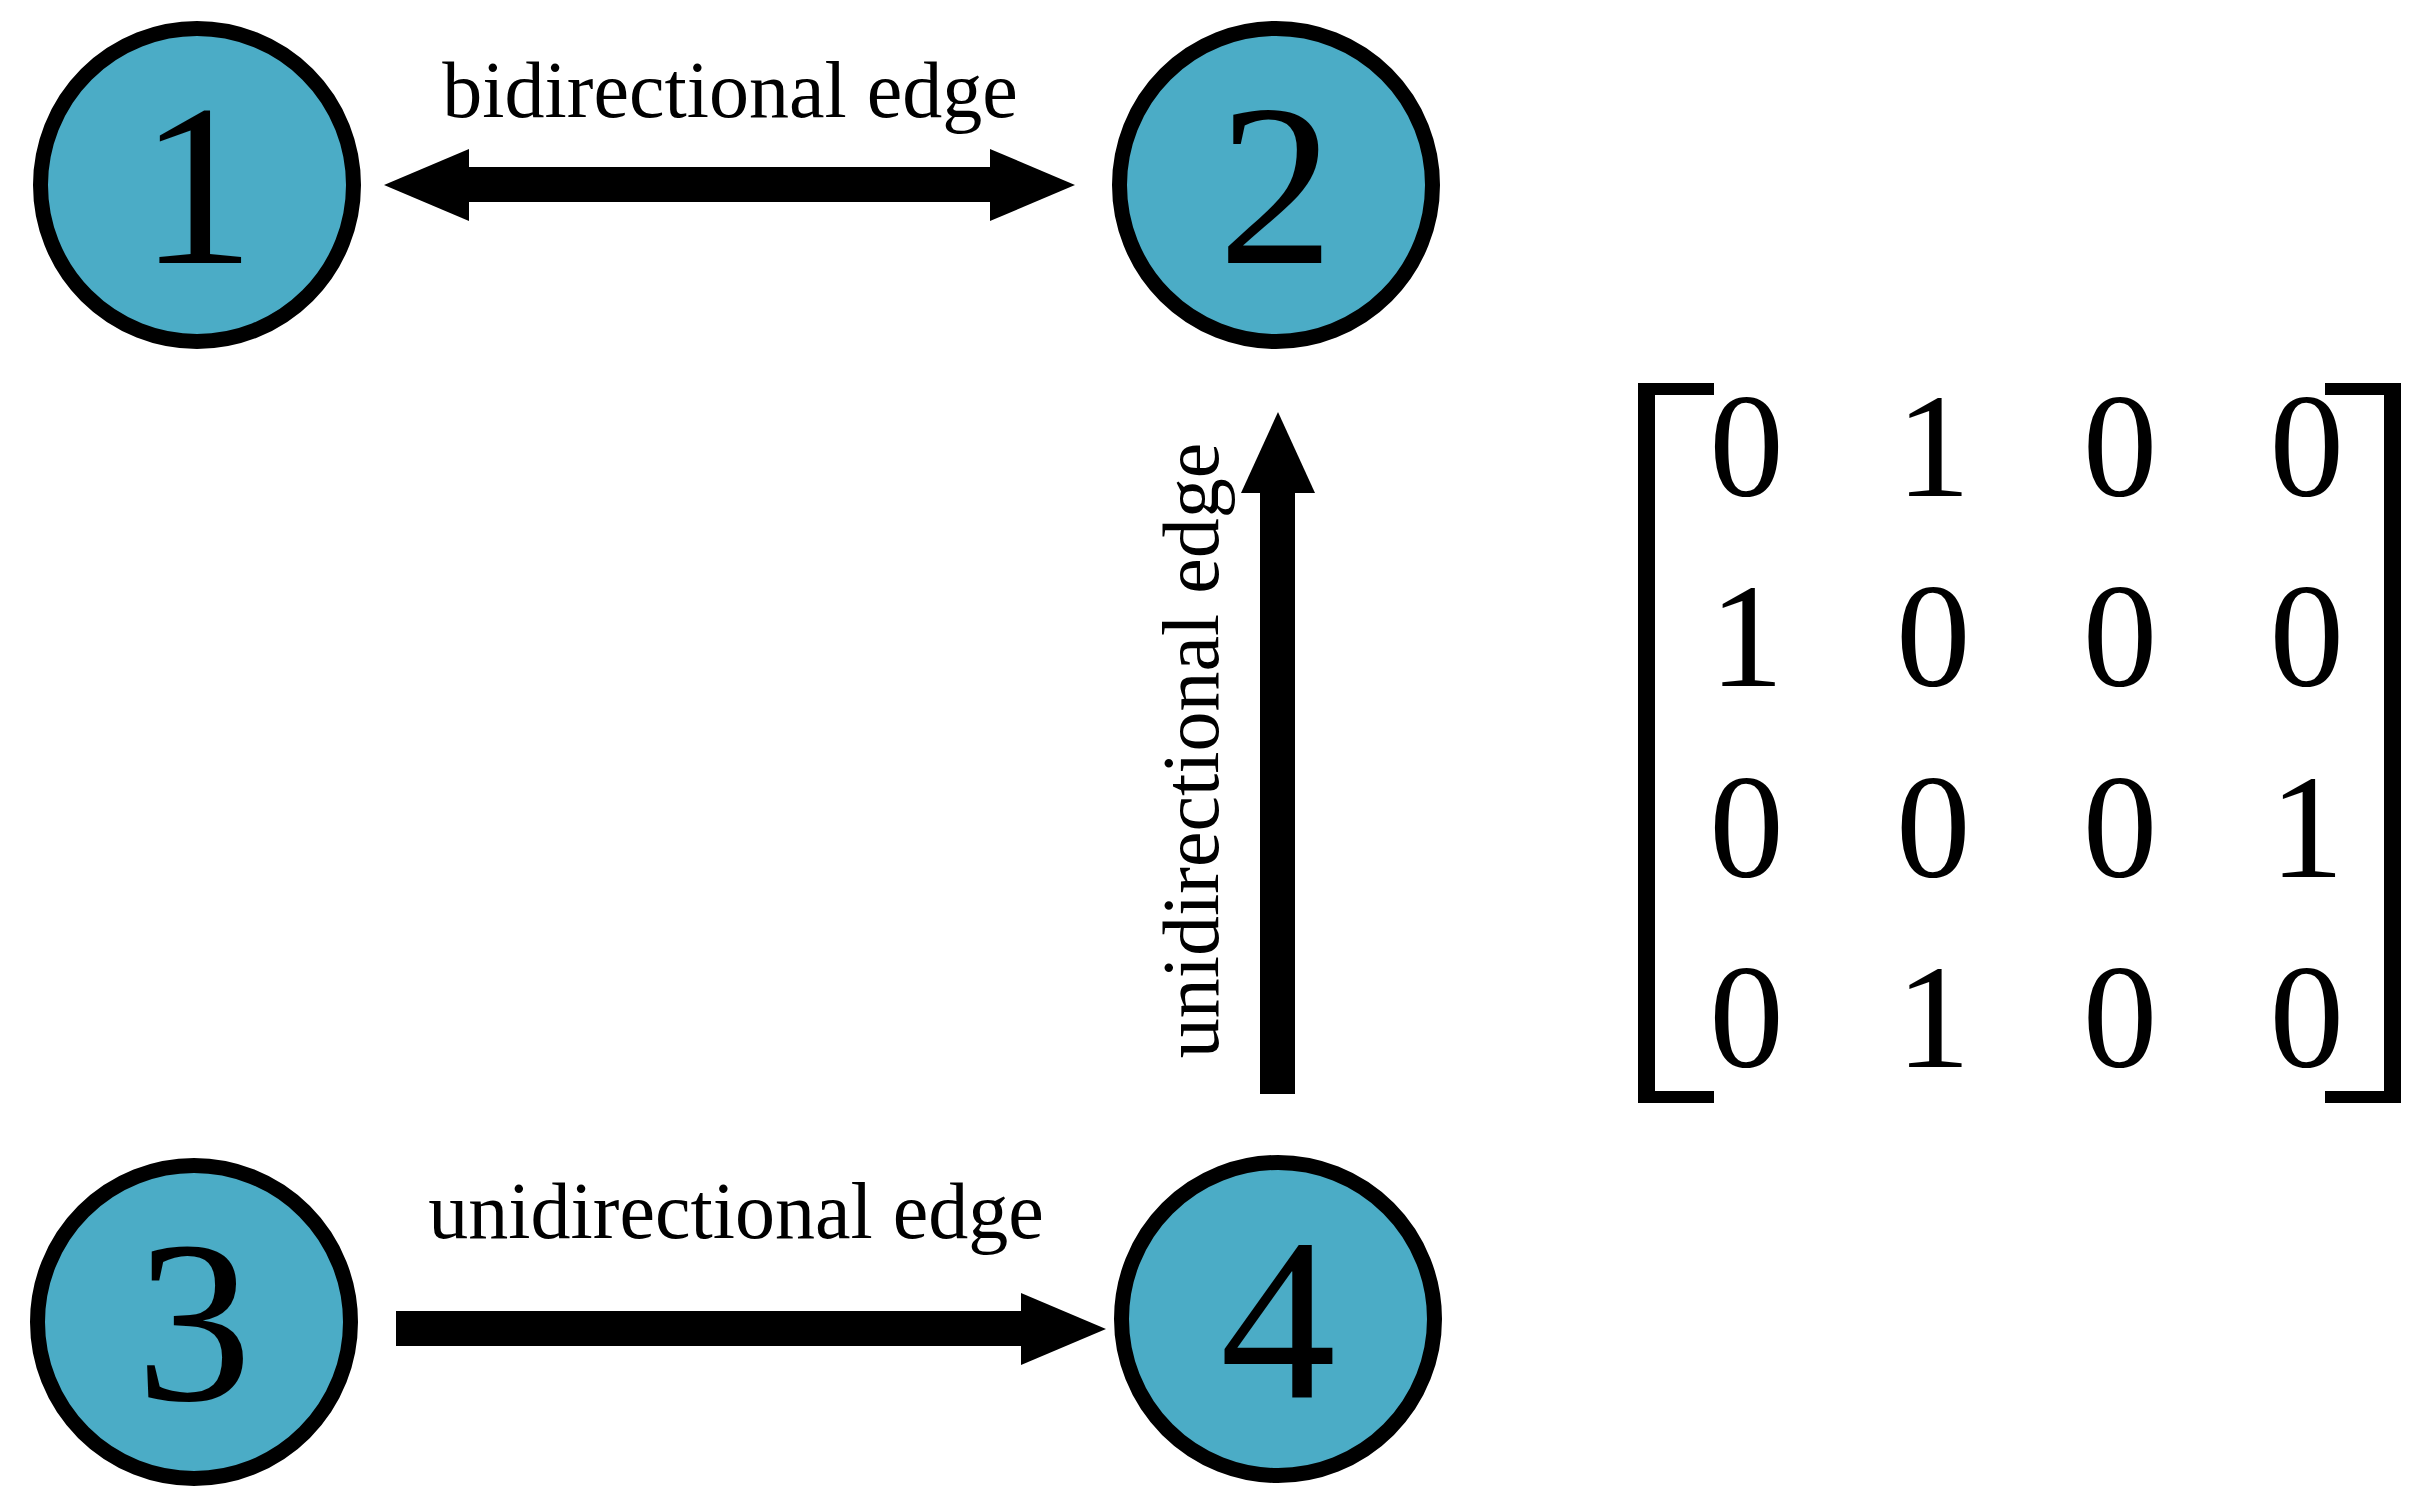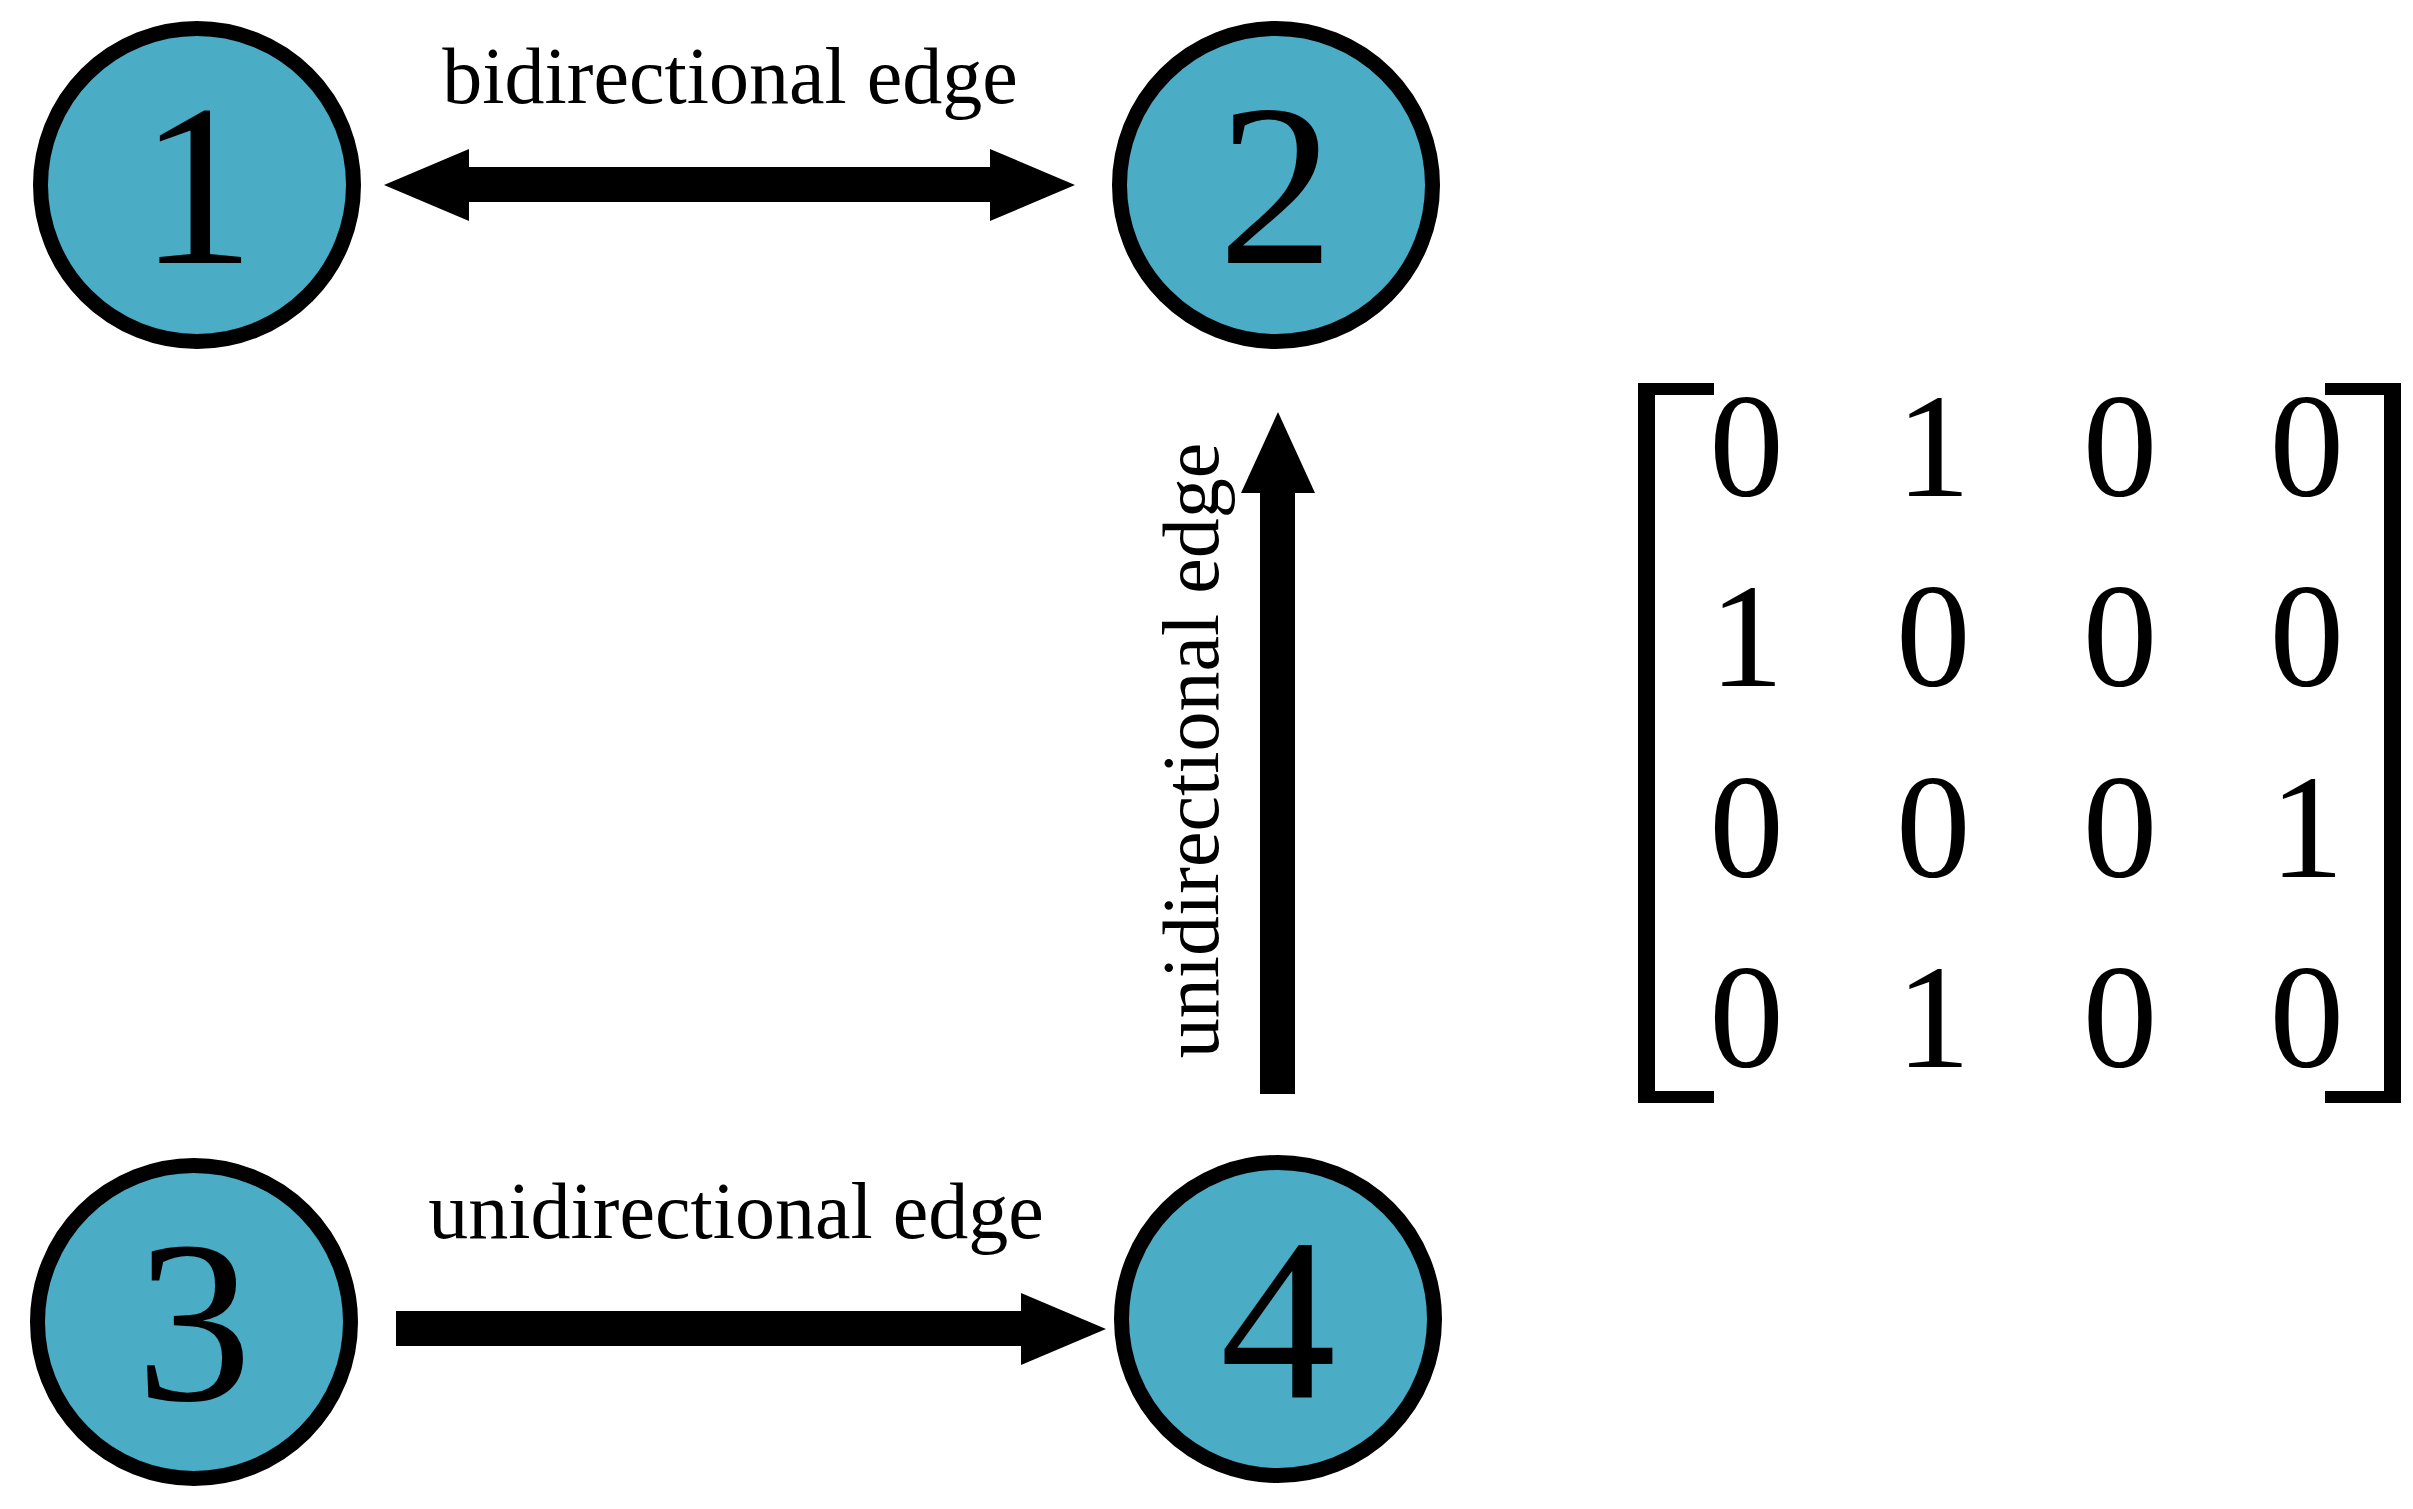--- a/index.html
+++ b/index.html
@@ -81,21 +81,21 @@
 
   
   .edge-label {
     position: absolute;
     font-size: 80px;
     line-height: 1.1;
     white-space: nowrap;
     text-align: center;
     color: #000000;
   }
-  #label-bidir { left: 349px; top: 32px; width: 762px; }
+  #label-bidir { left: 349px; top: 46px; width: 762px; }
   #label-uni34 { left: 355px; top: 1167px; width: 762px; }
   #label-uni42 {
     left: 830px; top: 705px;
     width: 724px; height: 91px;
     transform: rotate(-90deg);
   }
 
   
   .matrix-grid {
     position: absolute;

